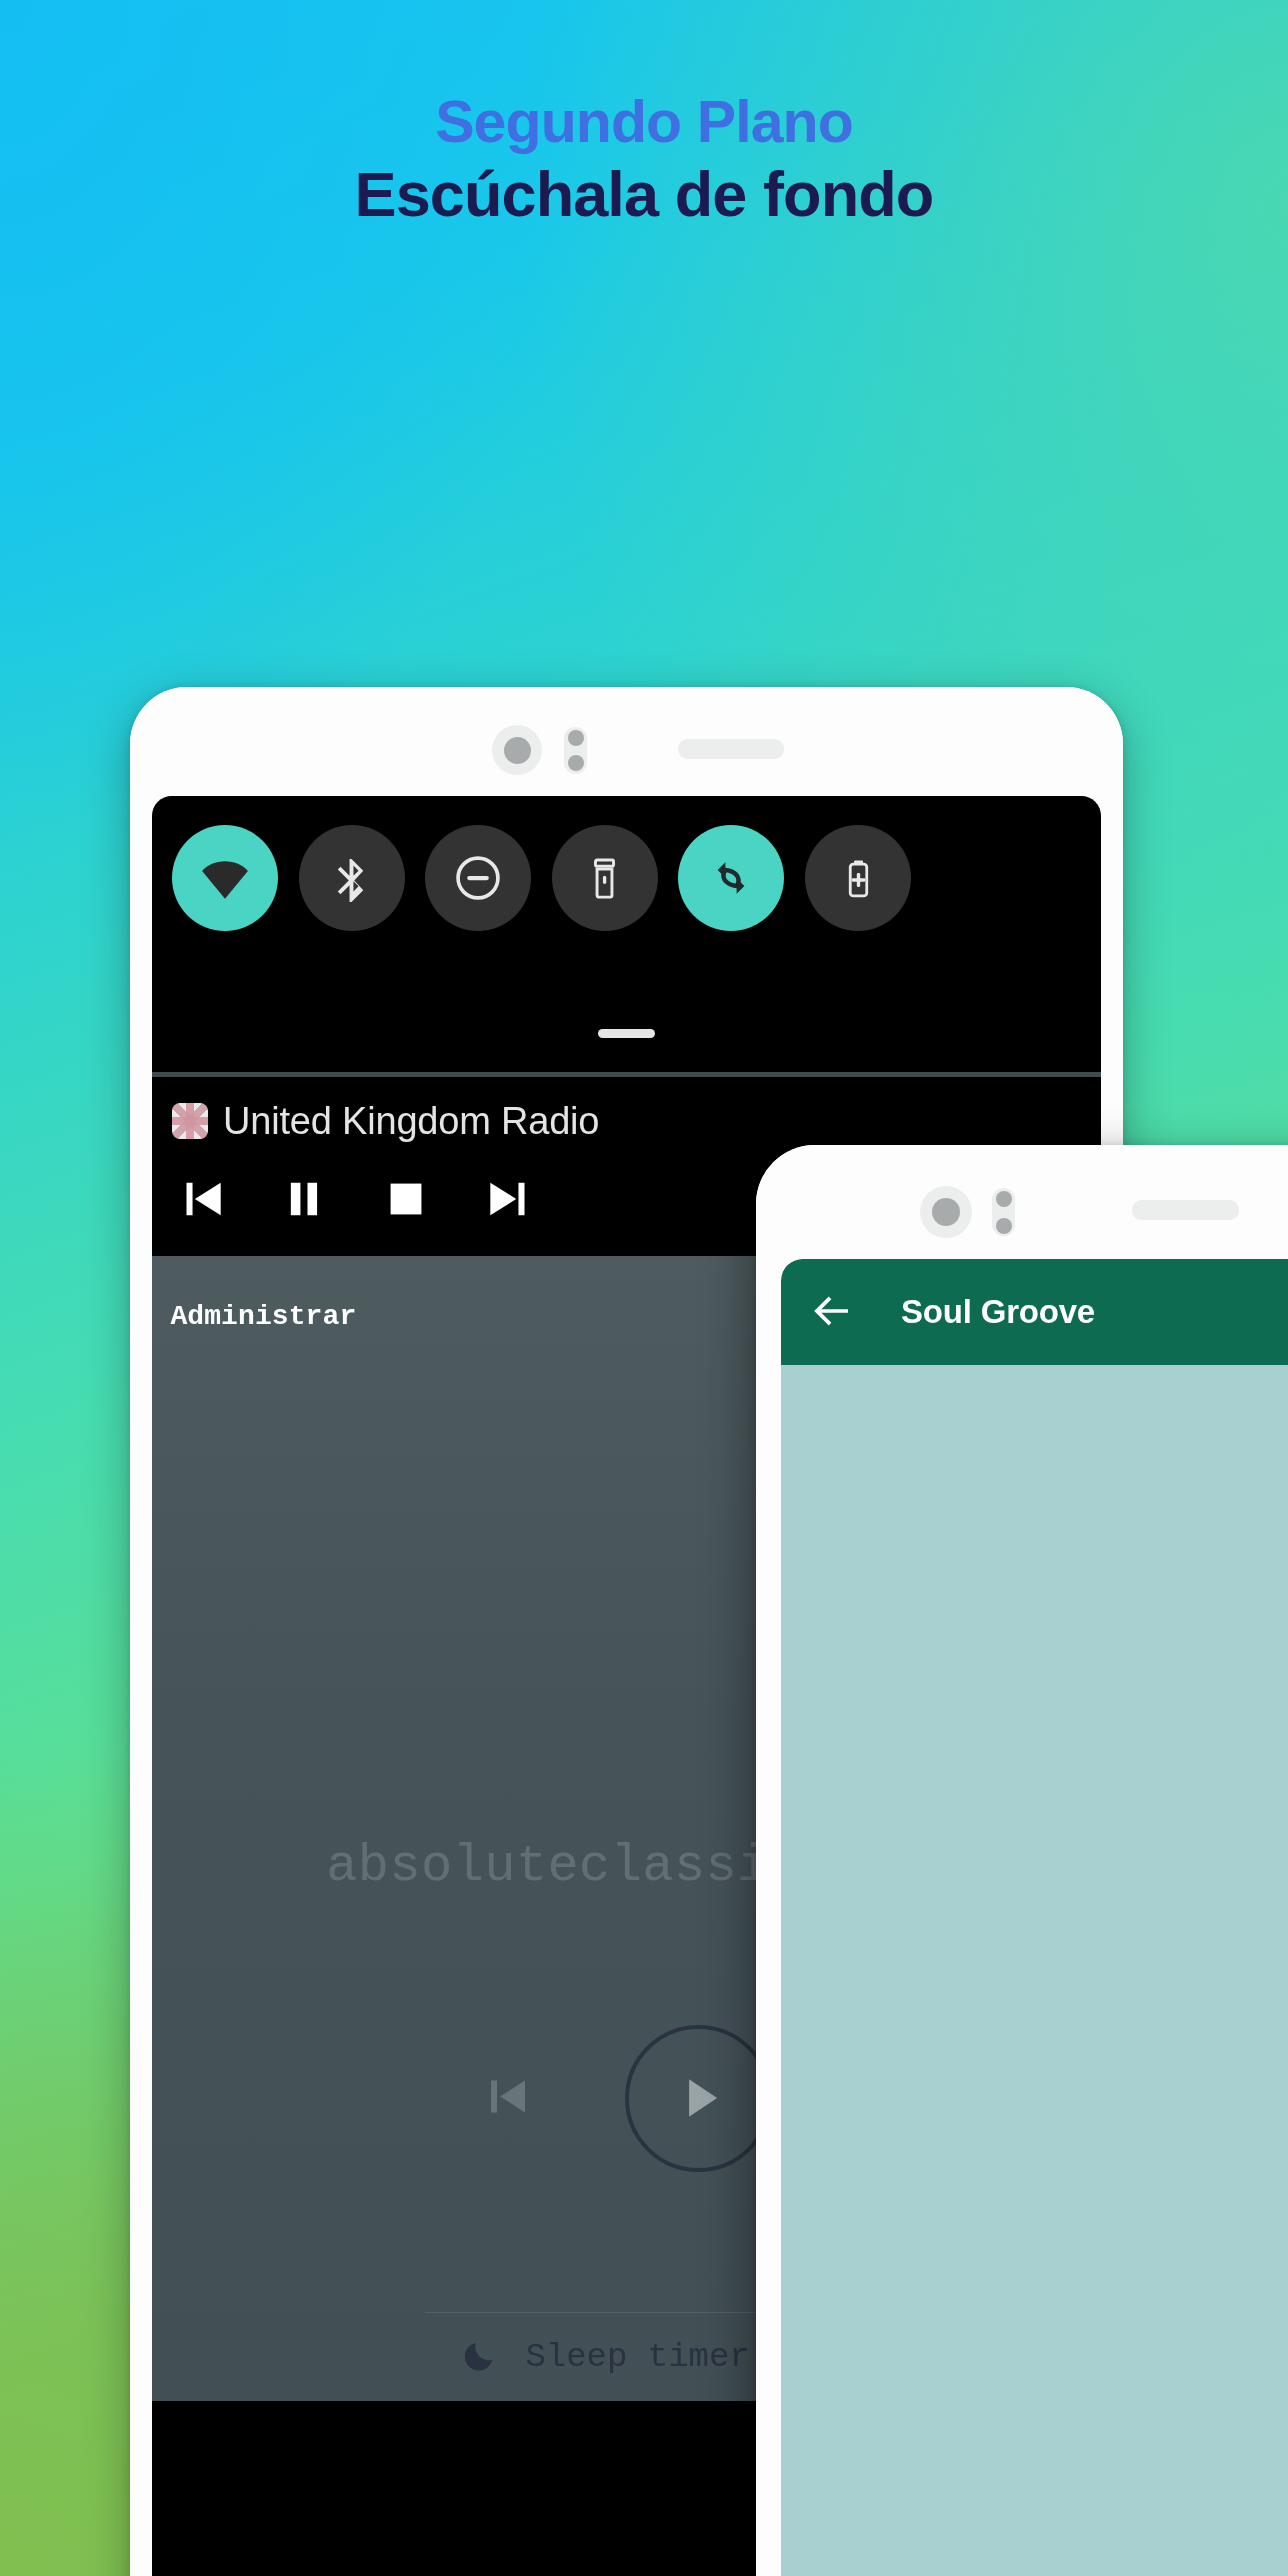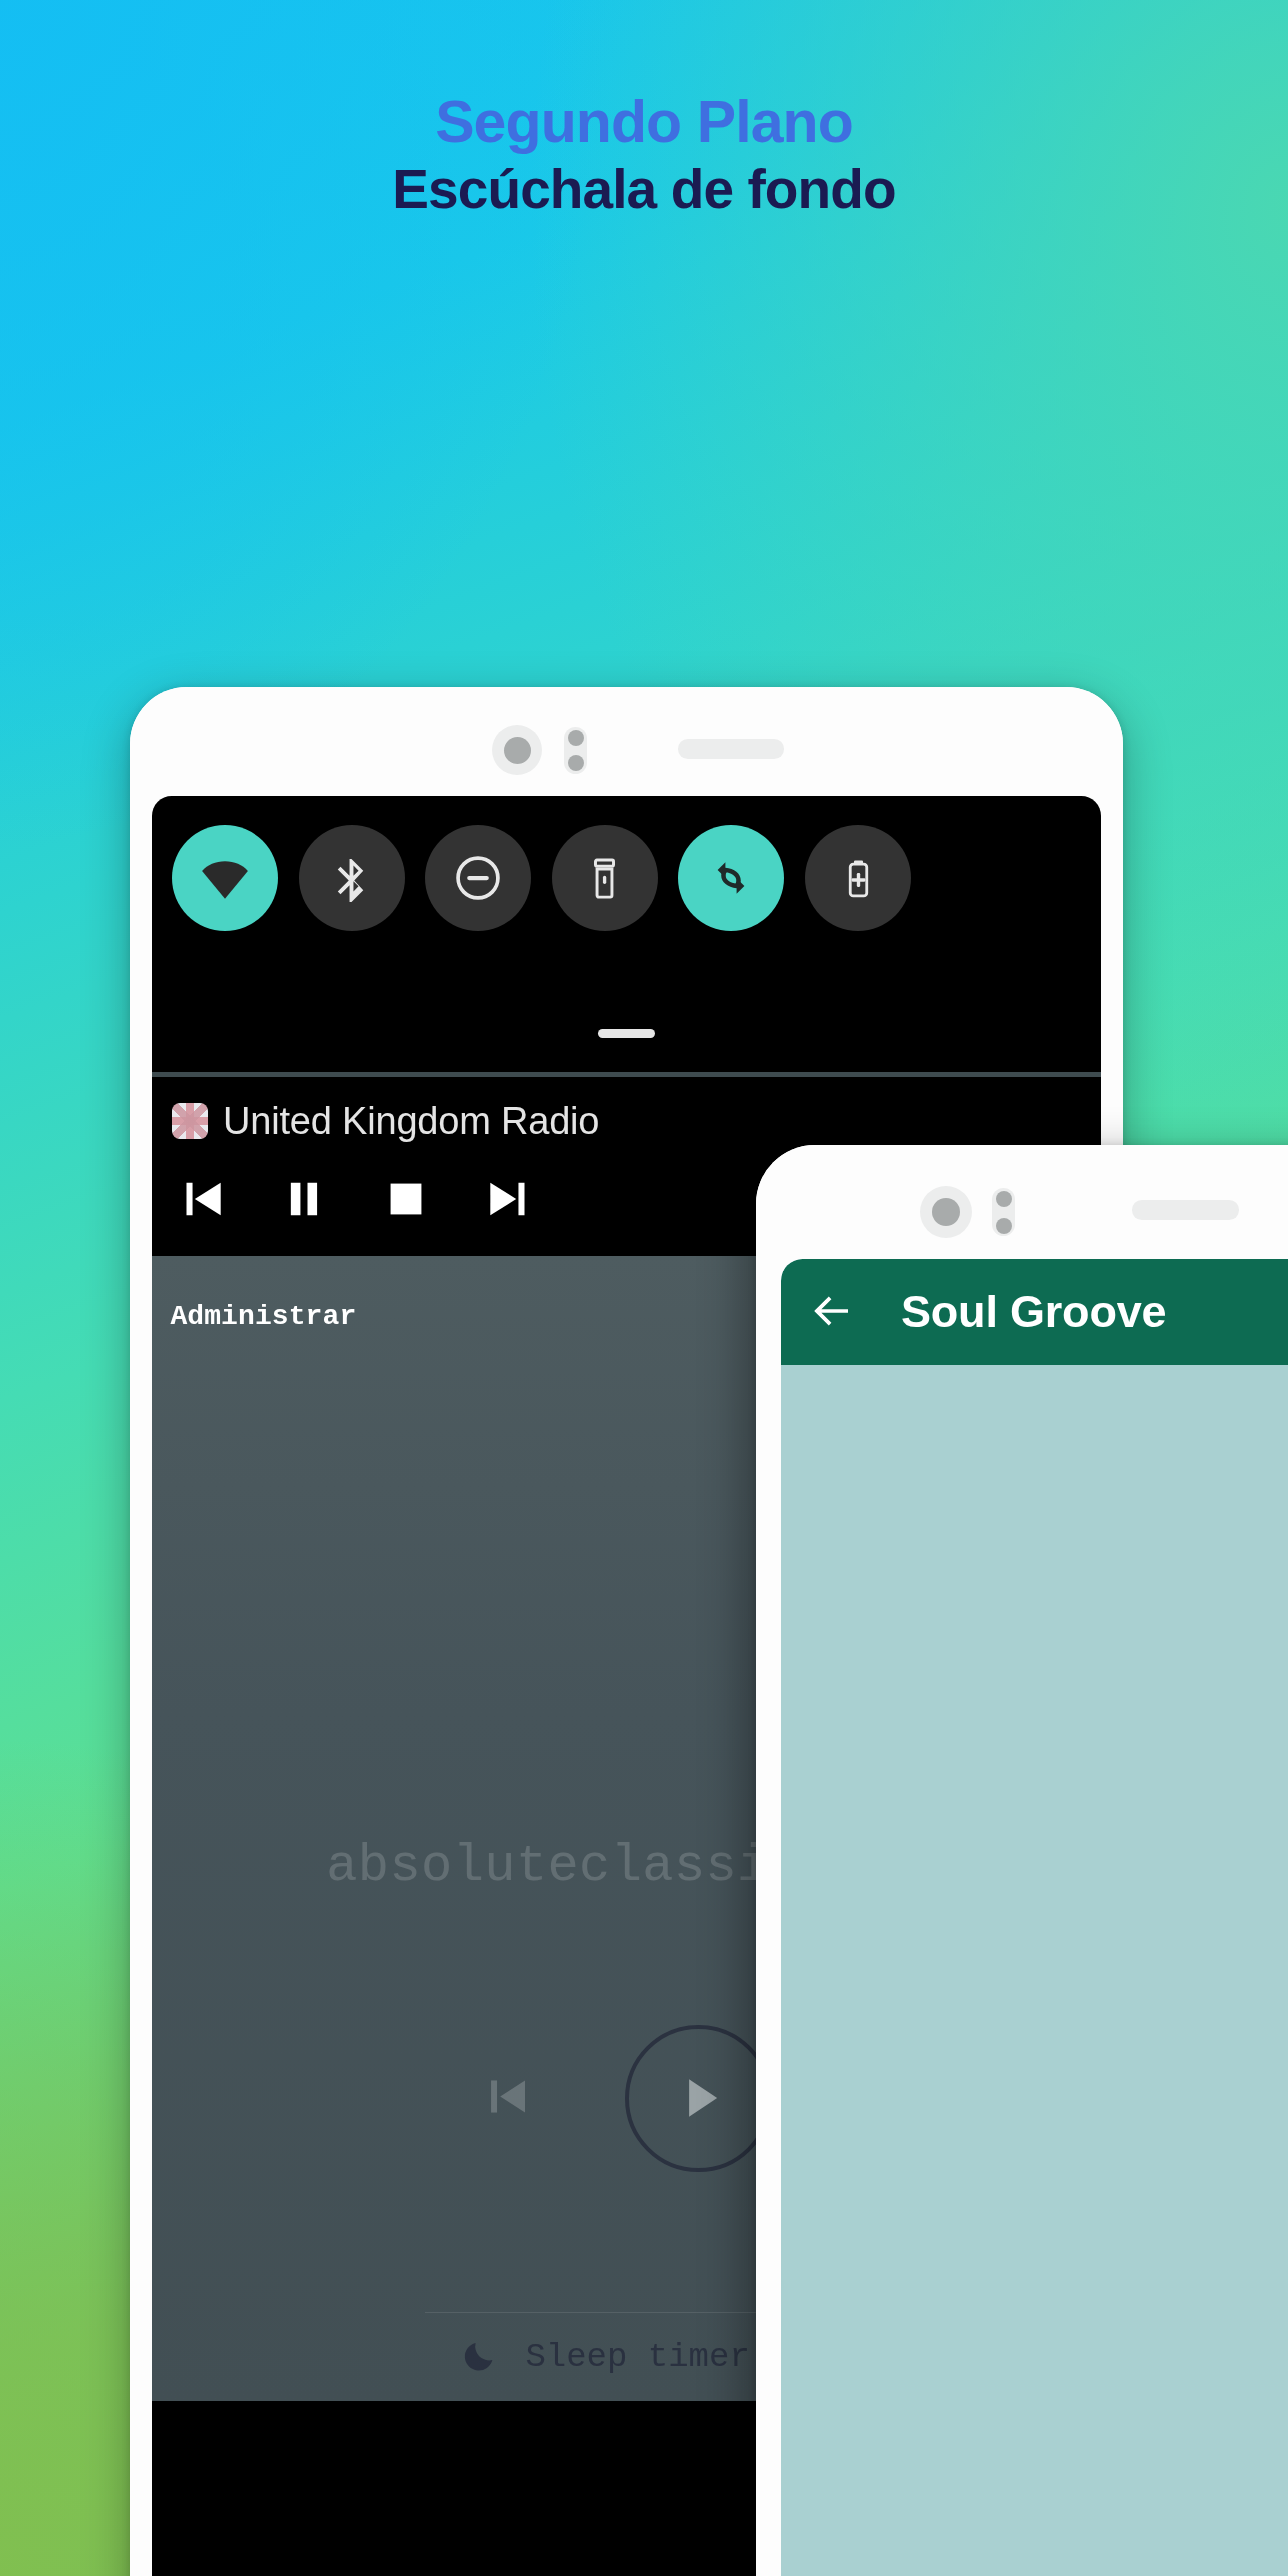--- a/index.html
+++ b/index.html
@@ -39,21 +39,21 @@
     position:absolute; left:0; right:0; top:89px;
     text-align:center; z-index:5;
     padding:0 51px;
   }
   #headline .line1 {
     font-size:59px; font-weight:bold; letter-spacing:-0.9px;
     line-height:1.12;
     color:#3f6fe0;
   }
   #headline .line2 {
-    font-size:55px; font-weight:bold; letter-spacing:-0.9px;
+    font-size:63px; font-weight:bold; letter-spacing:-0.9px;
     line-height:1.12;
     color:#1b1b52;
     margin-top:3.6px;
   }
 
   
   #phone1 {
     position:absolute;
     left:130px; top:687px;
     width:993px; height:1968px;
@@ -226,21 +226,21 @@
     border-radius:21.5px 0 0 0;
     overflow:hidden;
   }
   .appbar2 {
     background:#0d6b52; height:106px;
     border-radius:21.5px 0 0 0;
     display:flex; align-items:center; gap:45px;
     padding-left:27px;
   }
   .appbar2-title {
-    color:#ffffff; font-size:45px; font-weight:bold;
+    color:#ffffff; font-size:33px; font-weight:bold;
     white-space:nowrap; letter-spacing:-0.2px;
   }
   .body2 { position:absolute; left:0; right:0; top:106px; bottom:0; background:#a9d0d1; }
 </style>
 </head>
 <body>
 
 <div id="bg"></div>
 
 <div id="headline">

